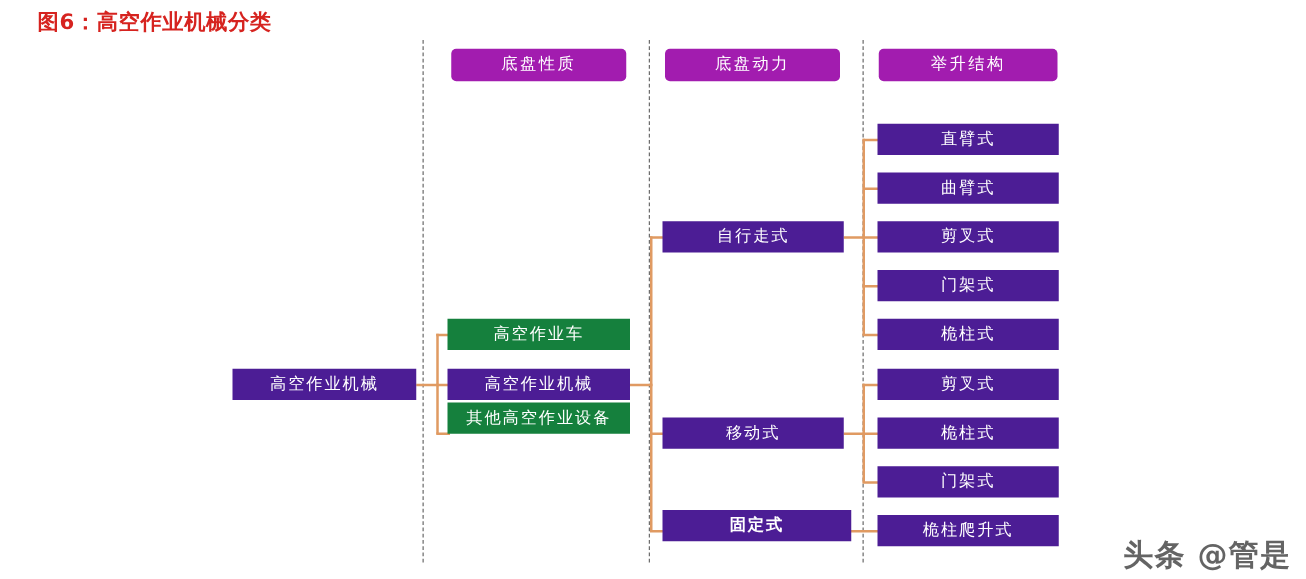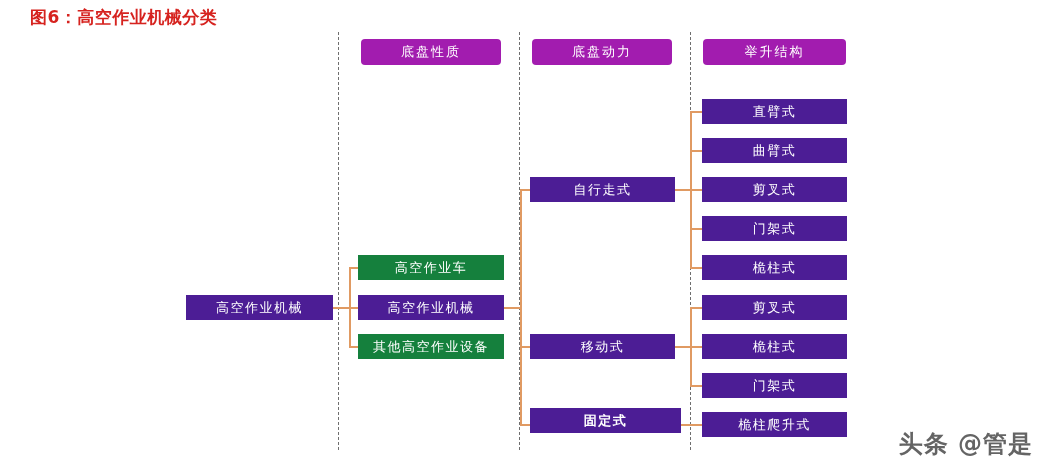--- a/index.html
+++ b/index.html
@@ -69,21 +69,21 @@
   }
   .node.dark  { background: #4c1d95; }
   .node.light { background: #15803d; }
 
   
   #node-root { left: 186px; top: 295px; width: 147px; }
 
   
   #node-c1-0 { left: 358px; top: 255px; width: 146px; }
   #node-c1-1 { left: 358px; top: 295px; width: 146px; }
-  #node-c1-2 { left: 358px; top: 334px; width: 146px; }
+  #node-c1-2 { left: 358px; top: 322px; width: 146px; }
 
   
   #node-c2-0 { left: 530px; top: 177px; width: 145px; }
   #node-c2-1 { left: 530px; top: 334px; width: 145px; }
   #node-c2-2 { left: 530px; top: 408px; width: 151px; font-weight: bold; }
 
   
   #node-c3-0 { left: 702px; top: 99px;  width: 145px; }
   #node-c3-1 { left: 702px; top: 138px; width: 145px; }
   #node-c3-2 { left: 702px; top: 177px; width: 145px; }

